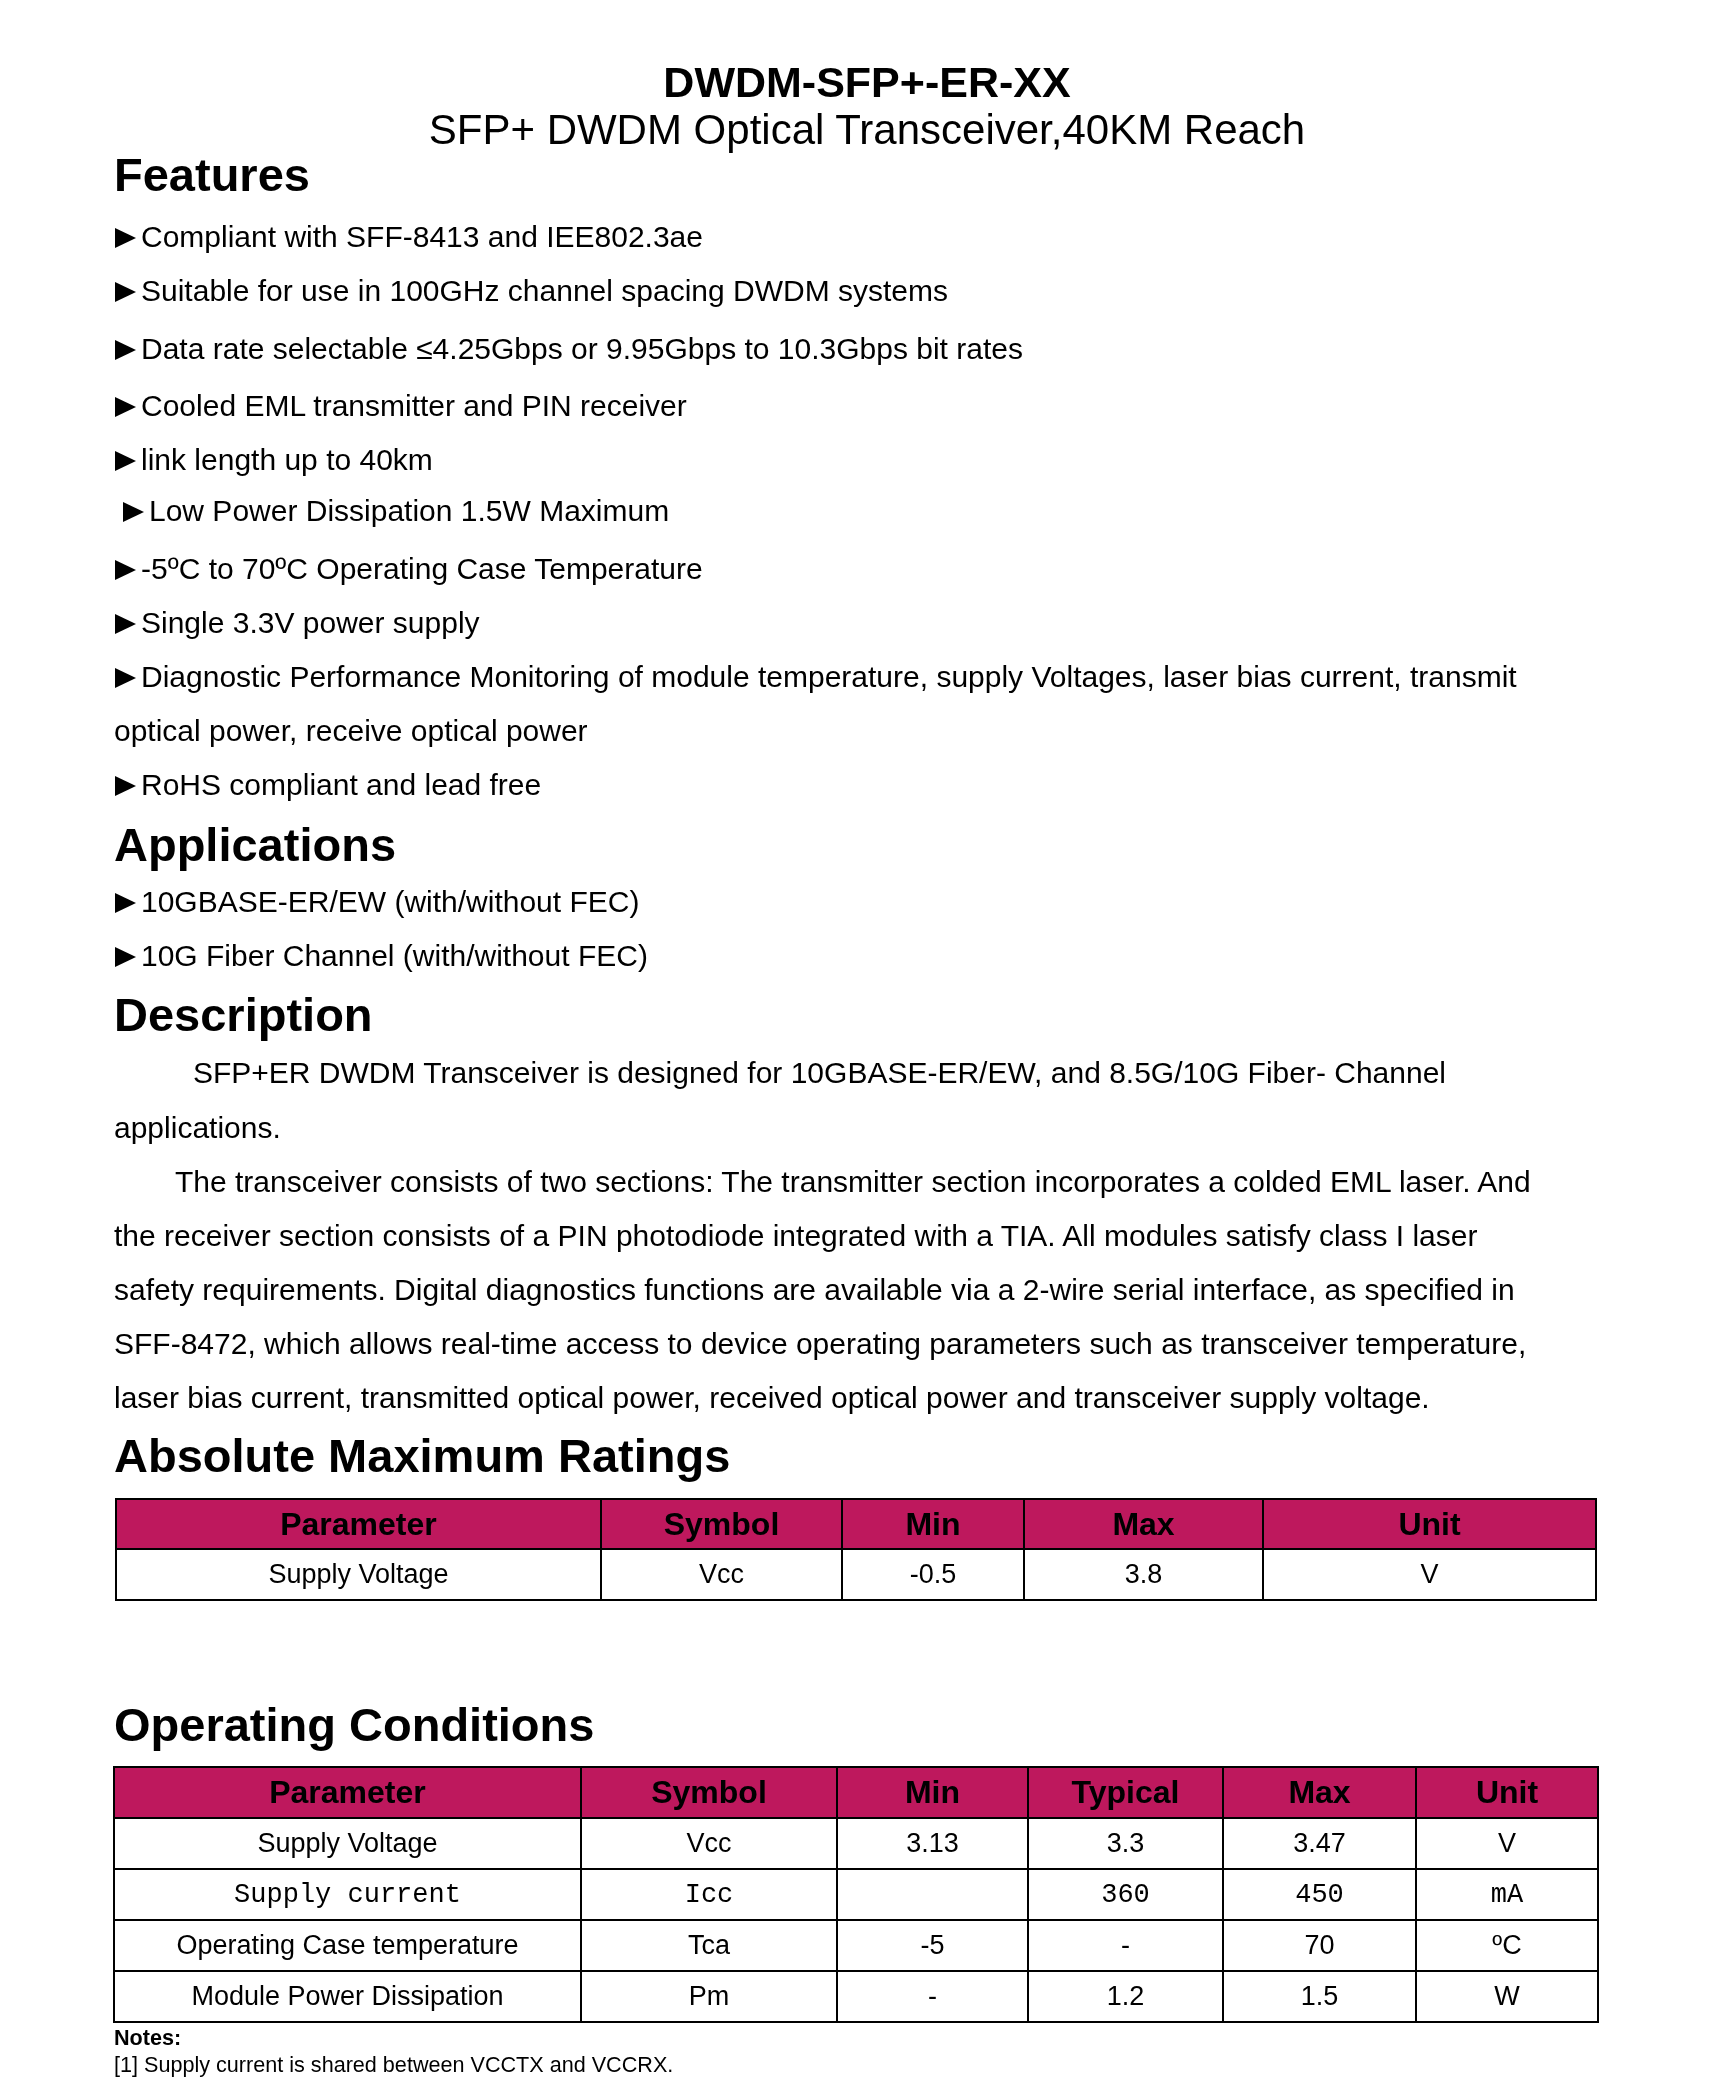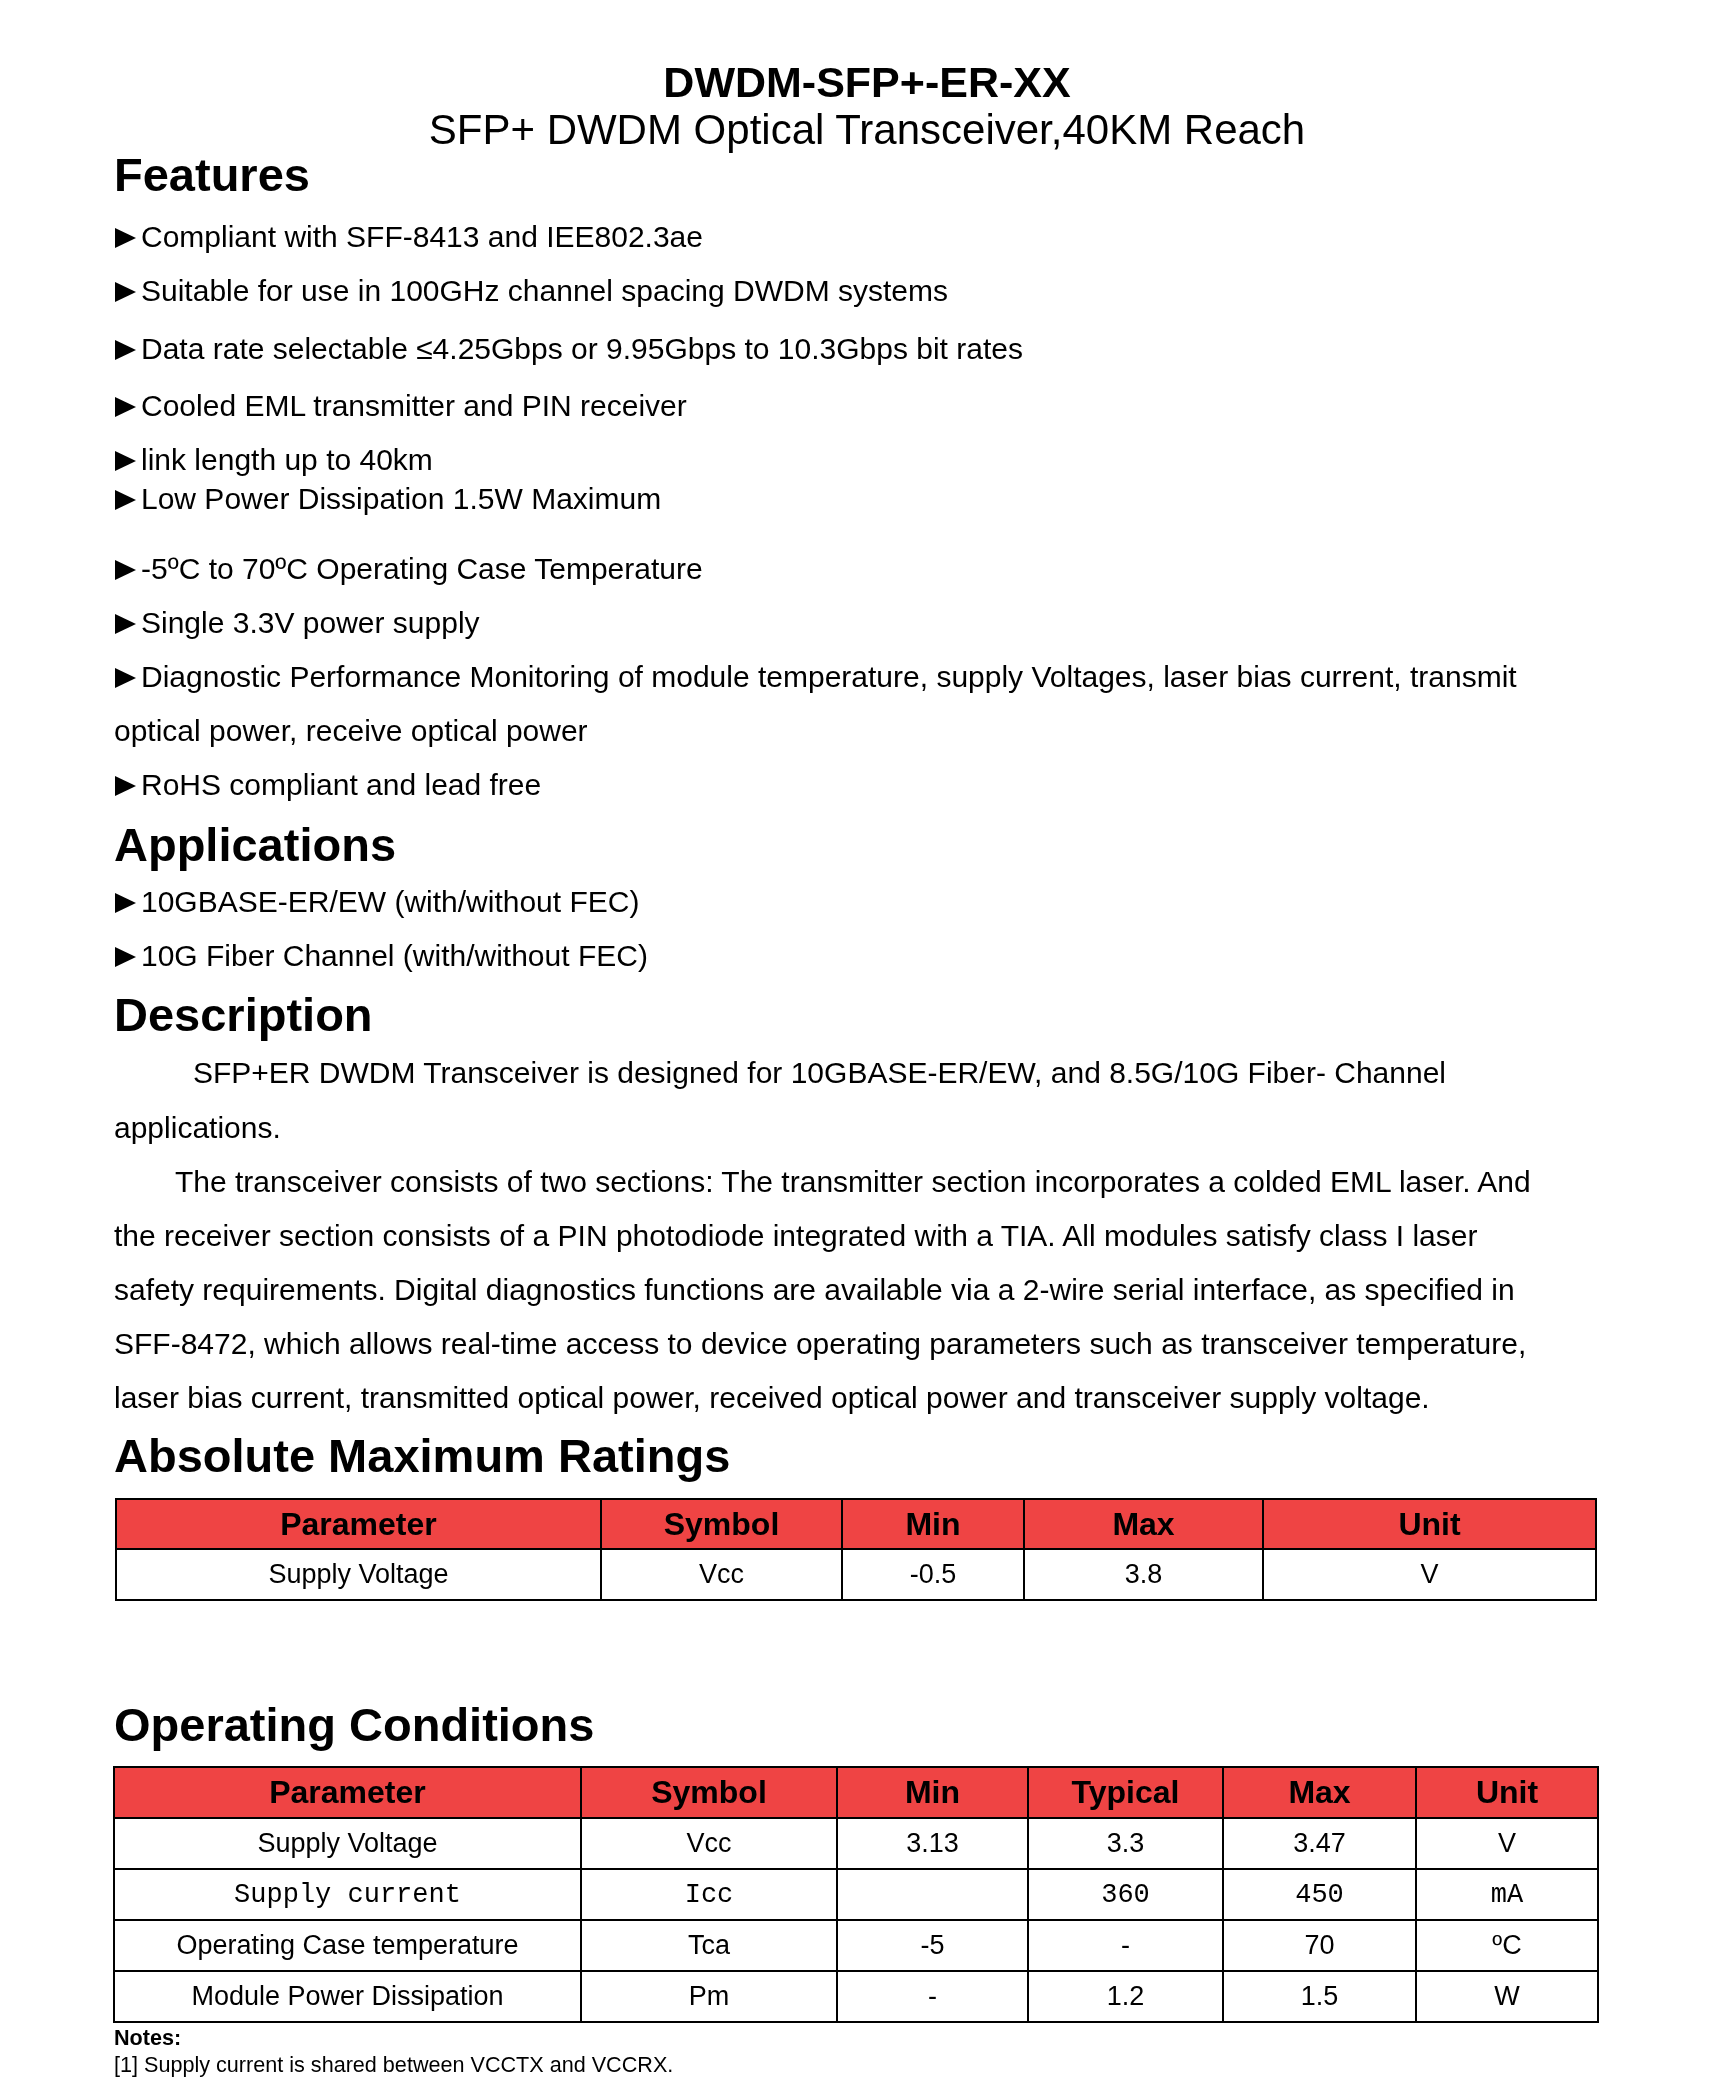--- a/index.html
+++ b/index.html
@@ -32,39 +32,39 @@
   }
   table.spec {
     position: absolute; border-collapse: collapse; table-layout: fixed;
     font-size: 27px;
   }
   table.spec th, table.spec td {
     border: 2.2px solid #000; text-align: center; vertical-align: middle;
     padding: 0; overflow: hidden; white-space: nowrap;
   }
   table.spec th {
-    background: #ef4444; font-weight: bold; font-size: 32px;
+    background: #be185d; font-weight: bold; font-size: 32px;
   }
   .notes-title { left: 114px; font-weight: bold; font-size: 21.6px; line-height: 26px; }
   .notes-line { left: 114px; font-size: 21.6px; line-height: 26px; }
 </style>
 </head>
 <body>
 
 <div class="abs title">DWDM-SFP+-ER-XX</div>
 <div class="abs subtitle">SFP+ DWDM Optical Transceiver,40KM Reach</div>
 
 <div class="abs h2" style="top:154px;">Features</div>
 
 <div class="abs bullet" style="top:218px;"><span class="tri"></span><span>Compliant with SFF-8413 and IEE802.3ae</span></div>
 <div class="abs bullet" style="top:272px;"><span class="tri"></span><span>Suitable for use in 100GHz channel spacing DWDM systems</span></div>
 <div class="abs bullet" style="top:330px;"><span class="tri"></span><span>Data rate selectable  ≤4.25Gbps or 9.95Gbps to 10.3Gbps bit rates</span></div>
 <div class="abs bullet" style="top:387px;"><span class="tri"></span><span>Cooled EML transmitter and PIN receiver</span></div>
 <div class="abs bullet" style="top:441px;"><span class="tri"></span><span>link length up to 40km</span></div>
-<div class="abs bullet" style="top:480px;"><span class="tri"></span><span>Low Power Dissipation 1.5W Maximum</span></div>
+<div class="abs bullet" style="top:492px;margin-left:8px;"><span class="tri"></span><span>Low Power Dissipation 1.5W Maximum</span></div>
 <div class="abs bullet" style="top:550px;"><span class="tri"></span><span>-5ºC to 70ºC Operating Case Temperature</span></div>
 <div class="abs bullet" style="top:604px;"><span class="tri"></span><span>Single 3.3V power supply</span></div>
 <div class="abs bullet" style="top:658px;"><span class="tri"></span><span>Diagnostic Performance Monitoring of module temperature, supply Voltages, laser bias current, transmit</span></div>
 <div class="abs para" style="top:712px;">optical power, receive optical power</div>
 <div class="abs bullet" style="top:766px;"><span class="tri"></span><span>RoHS compliant and lead free</span></div>
 
 <div class="abs h2" style="top:824px;">Applications</div>
 <div class="abs bullet" style="top:883px;"><span class="tri"></span><span>10GBASE-ER/EW (with/without FEC)</span></div>
 <div class="abs bullet" style="top:937px;"><span class="tri"></span><span>10G Fiber Channel (with/without FEC)</span></div>
 

